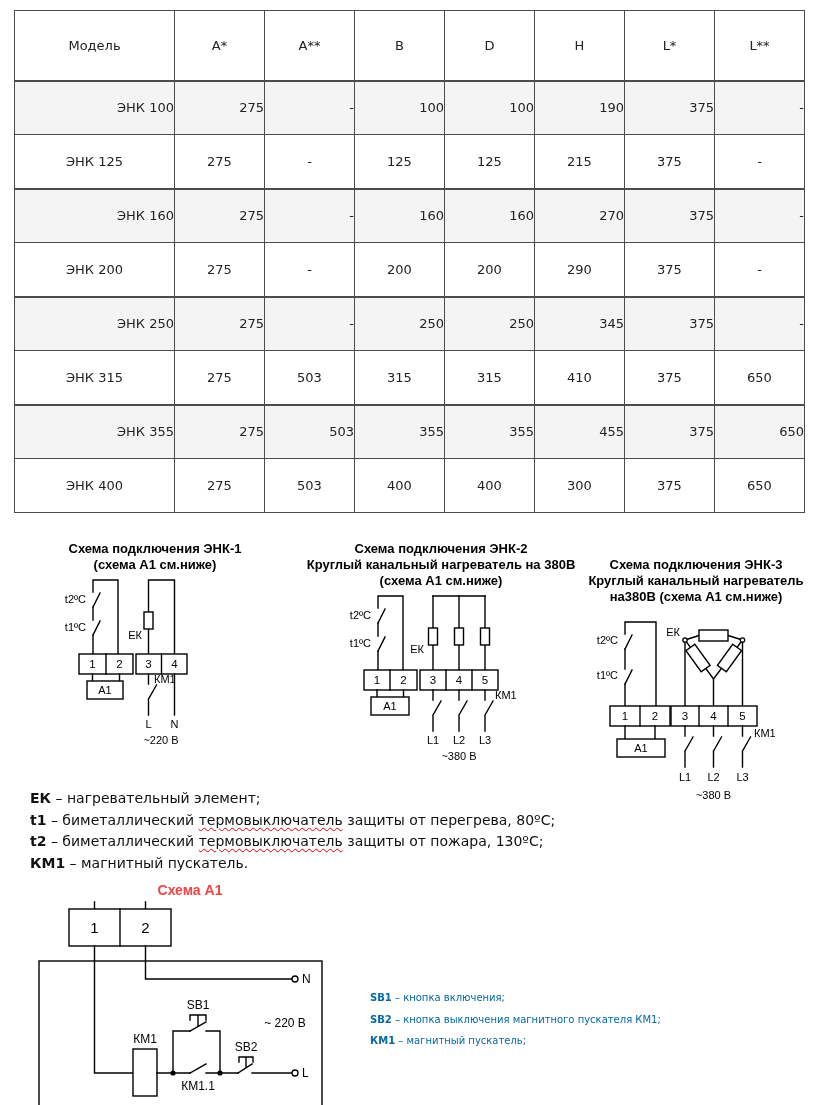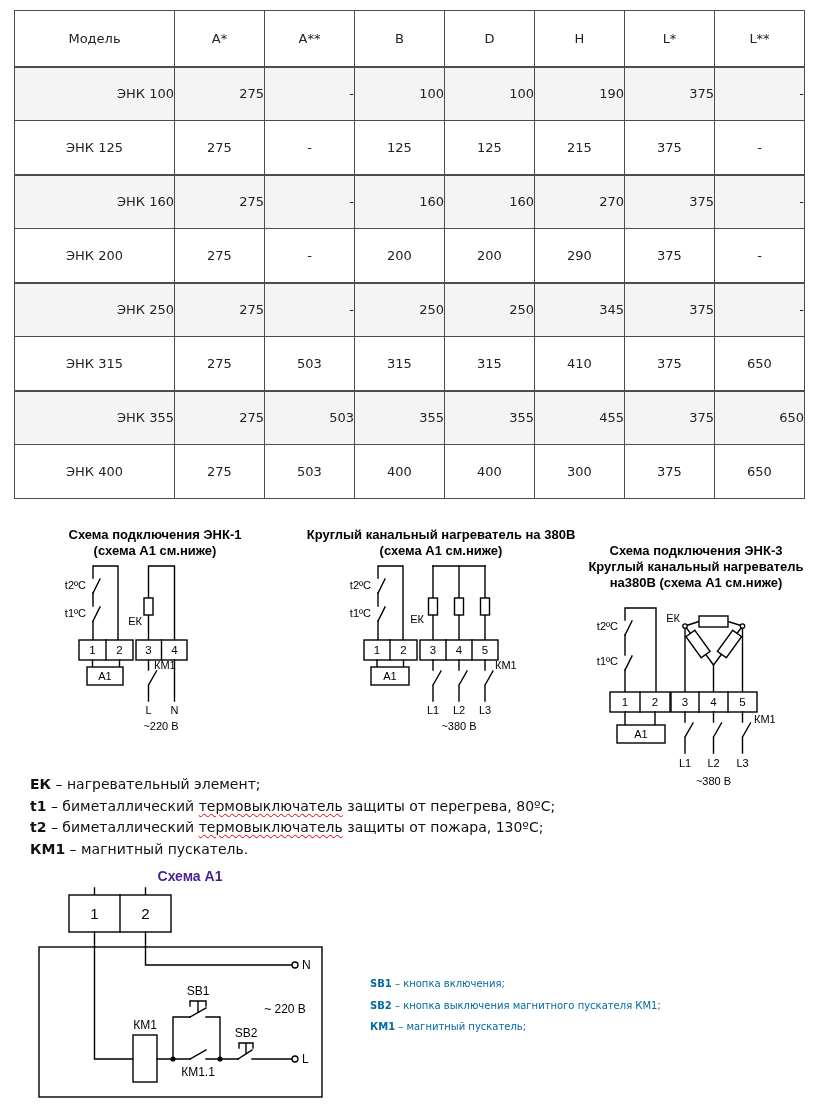--- a/index.html
+++ b/index.html
@@ -5,21 +5,21 @@
   html,body { margin:0; padding:0; background:#fff; }
   .page { width:820px; height:1105px; background:#fff; position:relative; overflow:hidden;
           font-family:"DejaVu Sans","Liberation Sans",sans-serif; color:#1a1a1a; }
 
   
   .table-wrap { padding:10px 16px 0 14px; }
   table.dims { border-collapse:collapse; width:790px; table-layout:fixed;
                font-size:13px; color:#222; }
   table.dims th, table.dims td { border:1px solid #4c4c4c; text-align:center;
                vertical-align:middle; font-weight:normal; padding:0; }
-  table.dims thead tr { height:56px;margin-left:44px; }
+  table.dims thead tr { height:70px;margin-left:44px; }
   table.dims tbody tr { height:54px; }
   table.dims tr.striped td { background:#f4f4f4; border-top-width:2px;text-align:right; }
   table.dims col.c-model { width:160px; }
   table.dims col.c-val { width:90px; }
 
   
   .diagrams-row { display:flex; justify-content:space-between; padding:0 10px; margin-top:28px; }
   .diagram-col { text-align:center; }
   .diagram-col.c1 { width:290px; } .diagram-col.c2 { width:270px; } .diagram-col.c3 { width:228px;margin-top:16px; }
   .diagram-title { font-family:"Liberation Sans",sans-serif; font-weight:bold;
@@ -40,21 +40,21 @@
   
   .legend-top { margin:-16px 16px 0 30px; font-size:14px; line-height:21.5px; color:#111; }
   .legend-line b { font-weight:bold; }
   .sp { text-decoration-line:underline; text-decoration-style:wavy;
         text-decoration-color:#e60000; text-decoration-thickness:1px; text-underline-offset:2px; }
 
   
   .bottom-row { display:flex; margin-top:8px; }
   .schema-col { width:340px; margin-left:20px; }
   .schema-title { text-align:center; font-family:"Liberation Sans",sans-serif;
-                  font-weight:bold; font-size:14px; color:#4c1d95; height:17px; }
+                  font-weight:bold; font-size:14px; color:#ef4444; height:17px; }
   .legend-bottom { margin-left:10px; margin-top:105px; font-size:10px; line-height:21.5px; color:#0369a1; }
 </style>
 </head>
 <body>
 
 <div class="page">
 
   <div class="table-wrap">
     <table class="dims">
       <colgroup>
@@ -194,20 +194,21 @@
         <text class="lbl" x="75" y="117" text-anchor="middle">А1</text>
         <text class="lbl" x="124" y="106">КМ1</text>
         <text class="lbl" x="118.5" y="151" text-anchor="middle">L</text>
         <text class="lbl" x="144.5" y="151" text-anchor="middle">N</text>
         <text class="lbl" x="131" y="167" text-anchor="middle">~220 В</text>
       </svg>
     </div>
 
     <div class="diagram-col c2">
       <div class="diagram-title">
+        <div>Схема подключения ЭНК-2</div>
         <div>Круглый канальный нагреватель на 380В</div>
         <div>(схема А1 см.ниже)</div>
       </div>
       <svg width="240" height="170" viewBox="0 0 240 170">
         <path class="wire" d="M50,3 V15 M50,30 V43 M50,58 V77 M50,3 H75 M75,3 V77"></path>
         <path class="wire" d="M50,30 L57,16 M50,58 L57,44"></path>
         <path class="wire" d="M105,3 H157"></path>
         <path class="wire" d="M105,77 V52 M105,35 V3"></path>
         <rect class="res" x="100.5" y="35" width="9" height="17"></rect>
         <path class="wire" d="M131,77 V52 M131,35 V3"></path>

